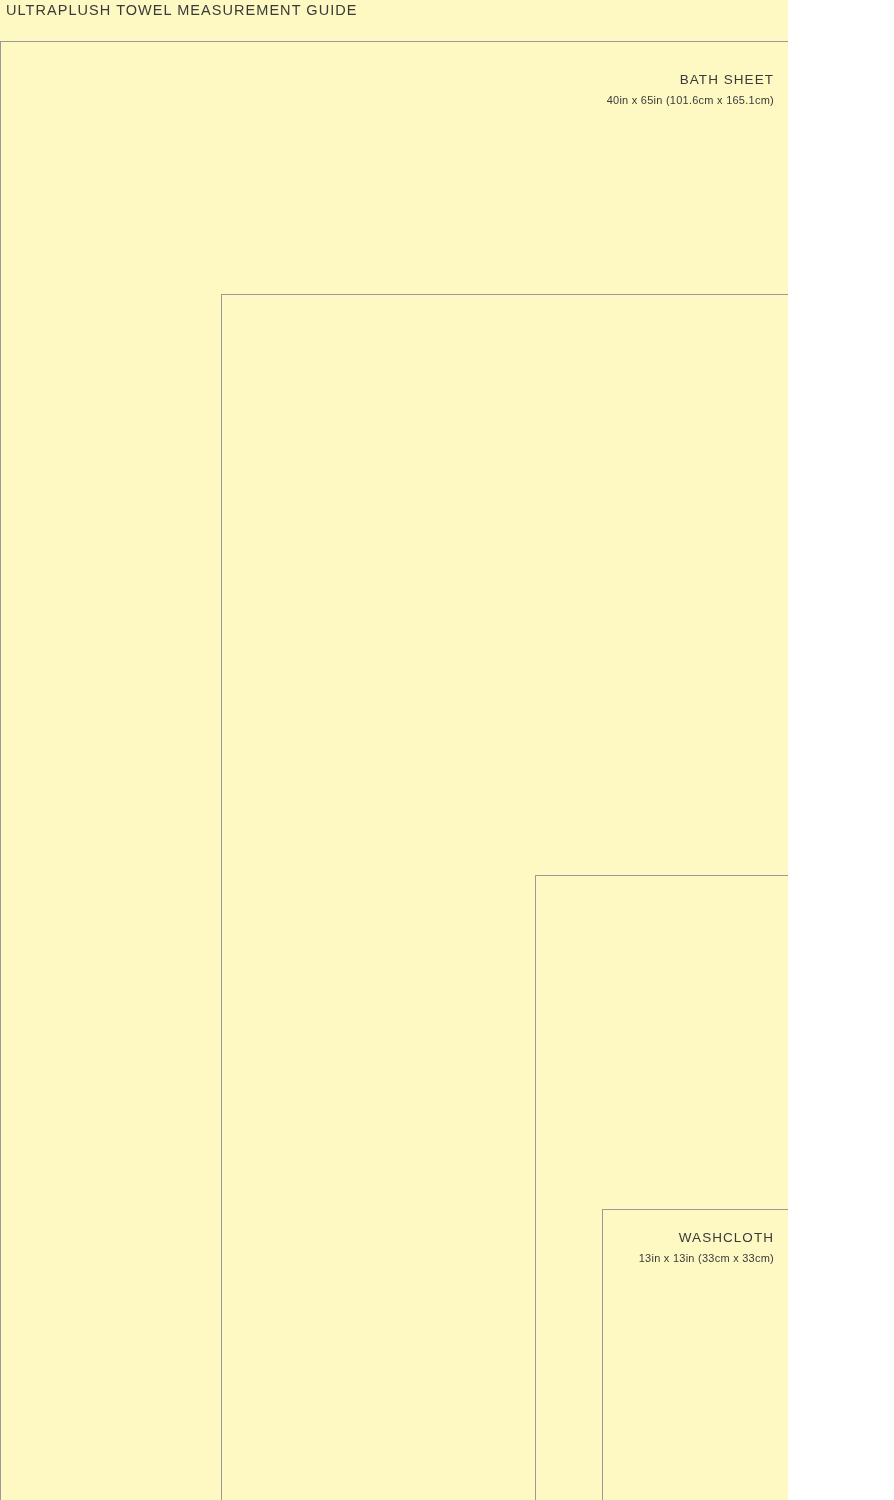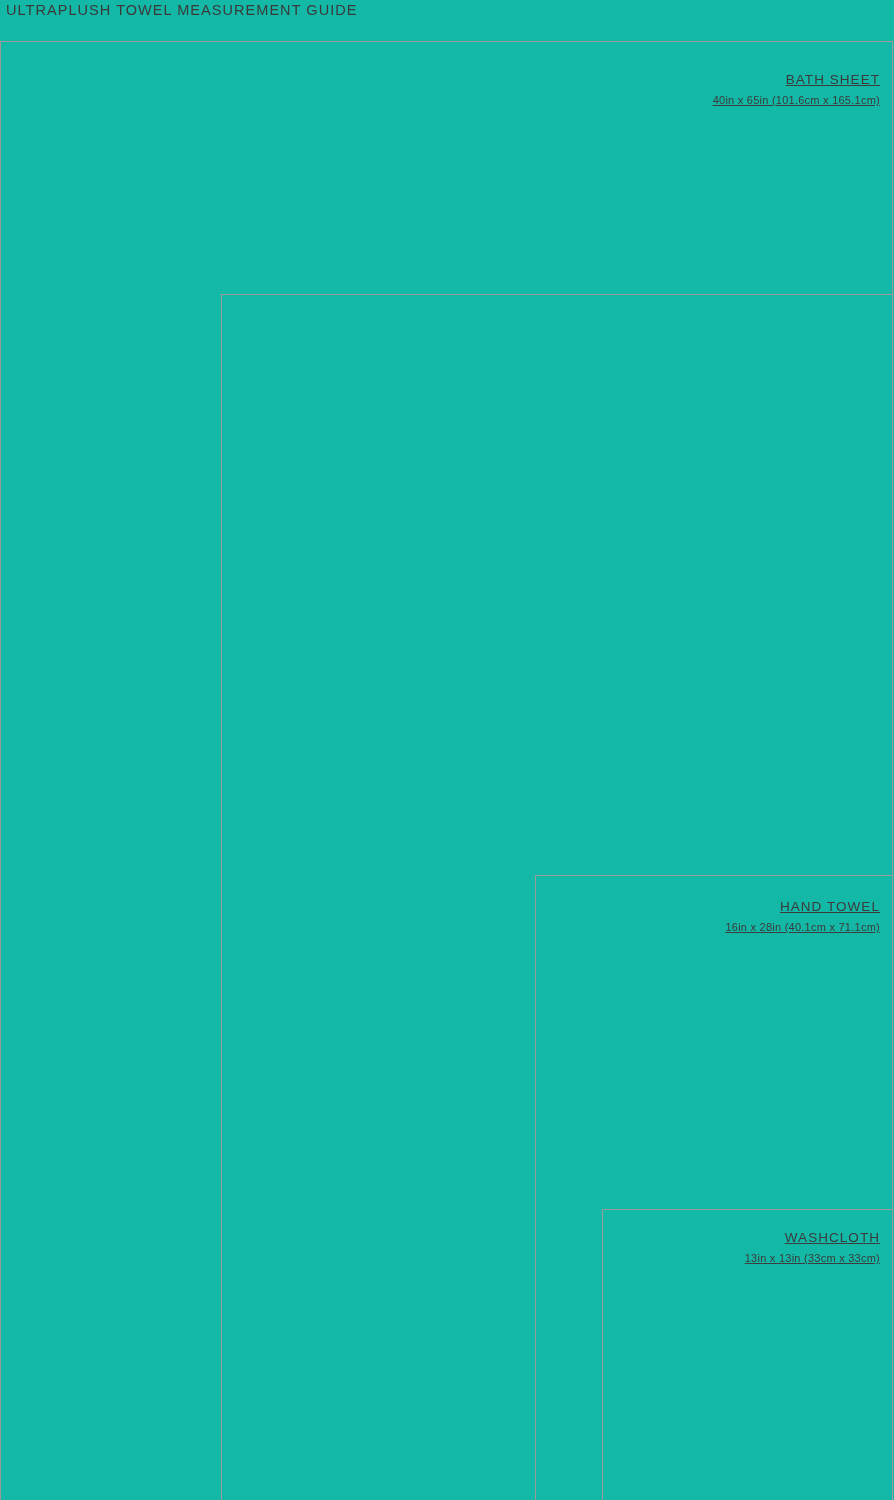--- a/index.html
+++ b/index.html
@@ -7,24 +7,24 @@
     padding: 0;
     background: #ffffff;
   }
   body {
     font-family: "Liberation Sans", sans-serif;
     color: #3c3c3c;
     -webkit-font-smoothing: antialiased;
   }
   #page {
     position: relative;
-    width: 894px;
+    width: 788px;
     height: 1500px;
     overflow: hidden;
-    background: #14b8a6;
+    background: #fef9c3;
   }
   #guide-title {
     position: absolute;
     left: 6px;
     top: 2px;
     font-size: 14.5px;
     letter-spacing: 1.05px;
     color: #3a3a3a;
     font-weight: 400;
     white-space: nowrap;
@@ -35,21 +35,20 @@
     border-bottom: none;
     box-sizing: border-box;
     background: transparent;
   }
   .box-labels {
     position: absolute;
     right: 14px;
     text-align: right;
     line-height: 1.35;
     white-space: nowrap;
-    text-decoration: underline;
   }
   .box-name {
     font-size: 13.5px;
     letter-spacing: 1.05px;
     color: #3a3a3a;
   }
   .box-dims {
     font-size: 11px;
     letter-spacing: 0.25px;
     color: #3a3a3a;
@@ -65,24 +64,20 @@
 
   <div class="size-box" style="left:0px; top:41px; width:893px; height:1459px;"></div>
   <div class="box-labels" style="top:71px; right:14px;">
     <div class="box-name">BATH SHEET</div>
     <div class="box-dims">40in x 65in (101.6cm x 165.1cm)</div>
   </div>
 
   <div class="size-box" style="left:221px; top:294px; width:672px; height:1206px;"></div>
 
   <div class="size-box" style="left:535px; top:875px; width:358px; height:625px;"></div>
-  <div class="box-labels" style="top:898px; right:14px;">
-    <div class="box-name">HAND TOWEL</div>
-    <div class="box-dims">16in x 28in (40.1cm x 71.1cm)</div>
-  </div>
 
   <div class="size-box" style="left:602px; top:1209px; width:291px; height:291px;"></div>
   <div class="box-labels" style="top:1229px; right:14px;">
     <div class="box-name">WASHCLOTH</div>
     <div class="box-dims">13in x 13in (33cm x 33cm)</div>
   </div>
 
 </div>
 
 </body></html>

